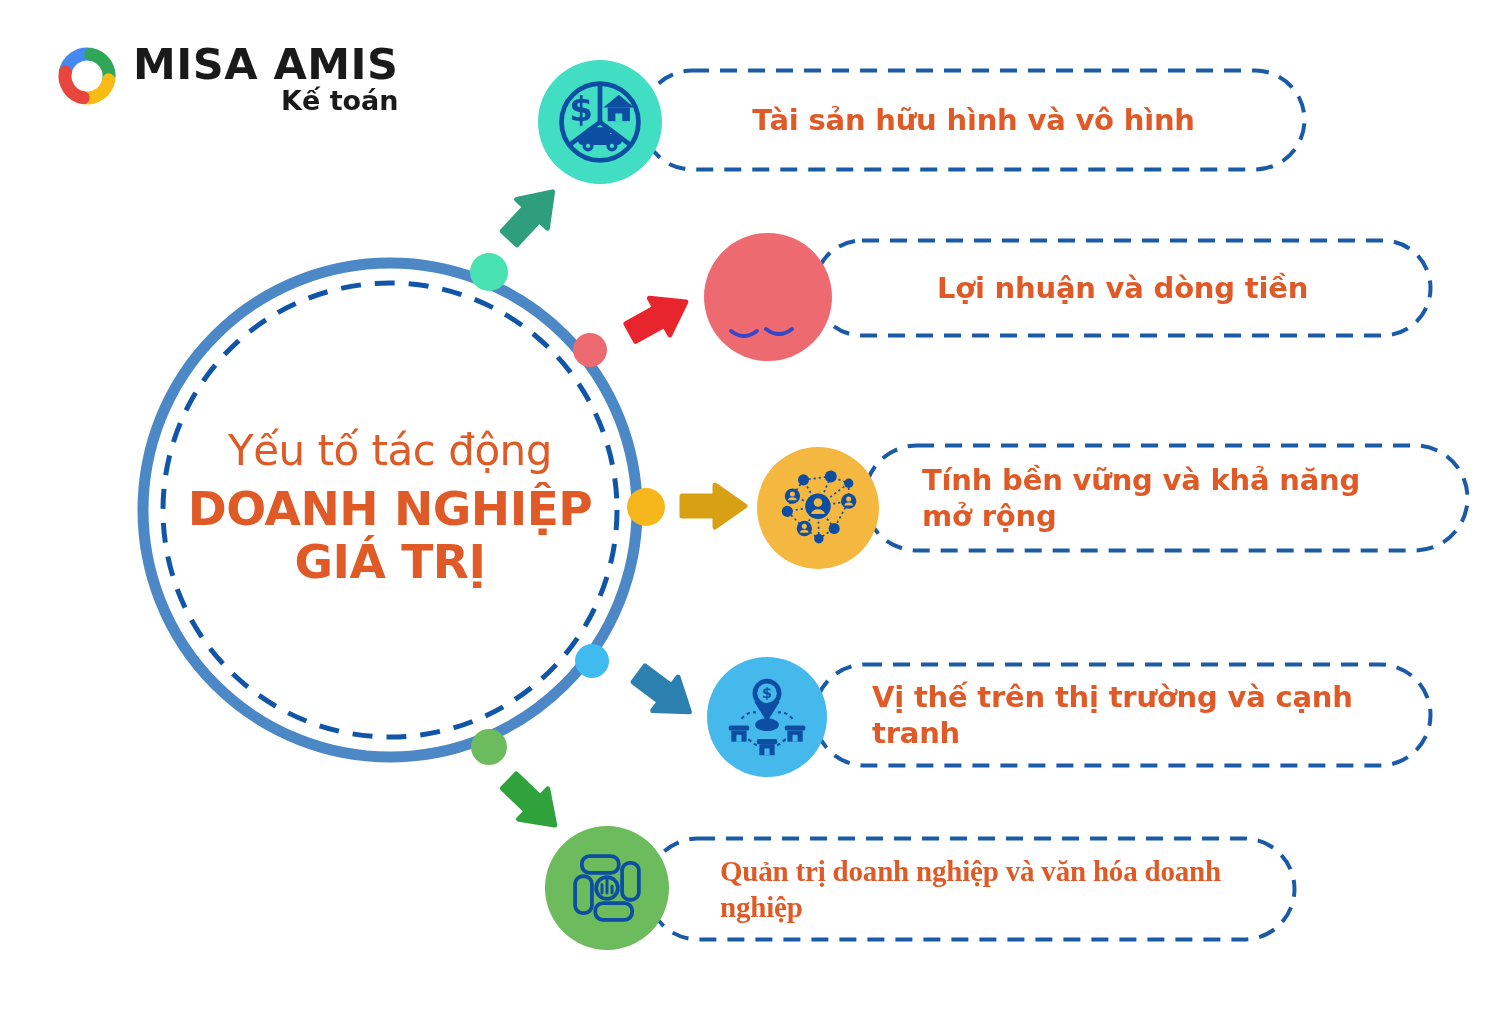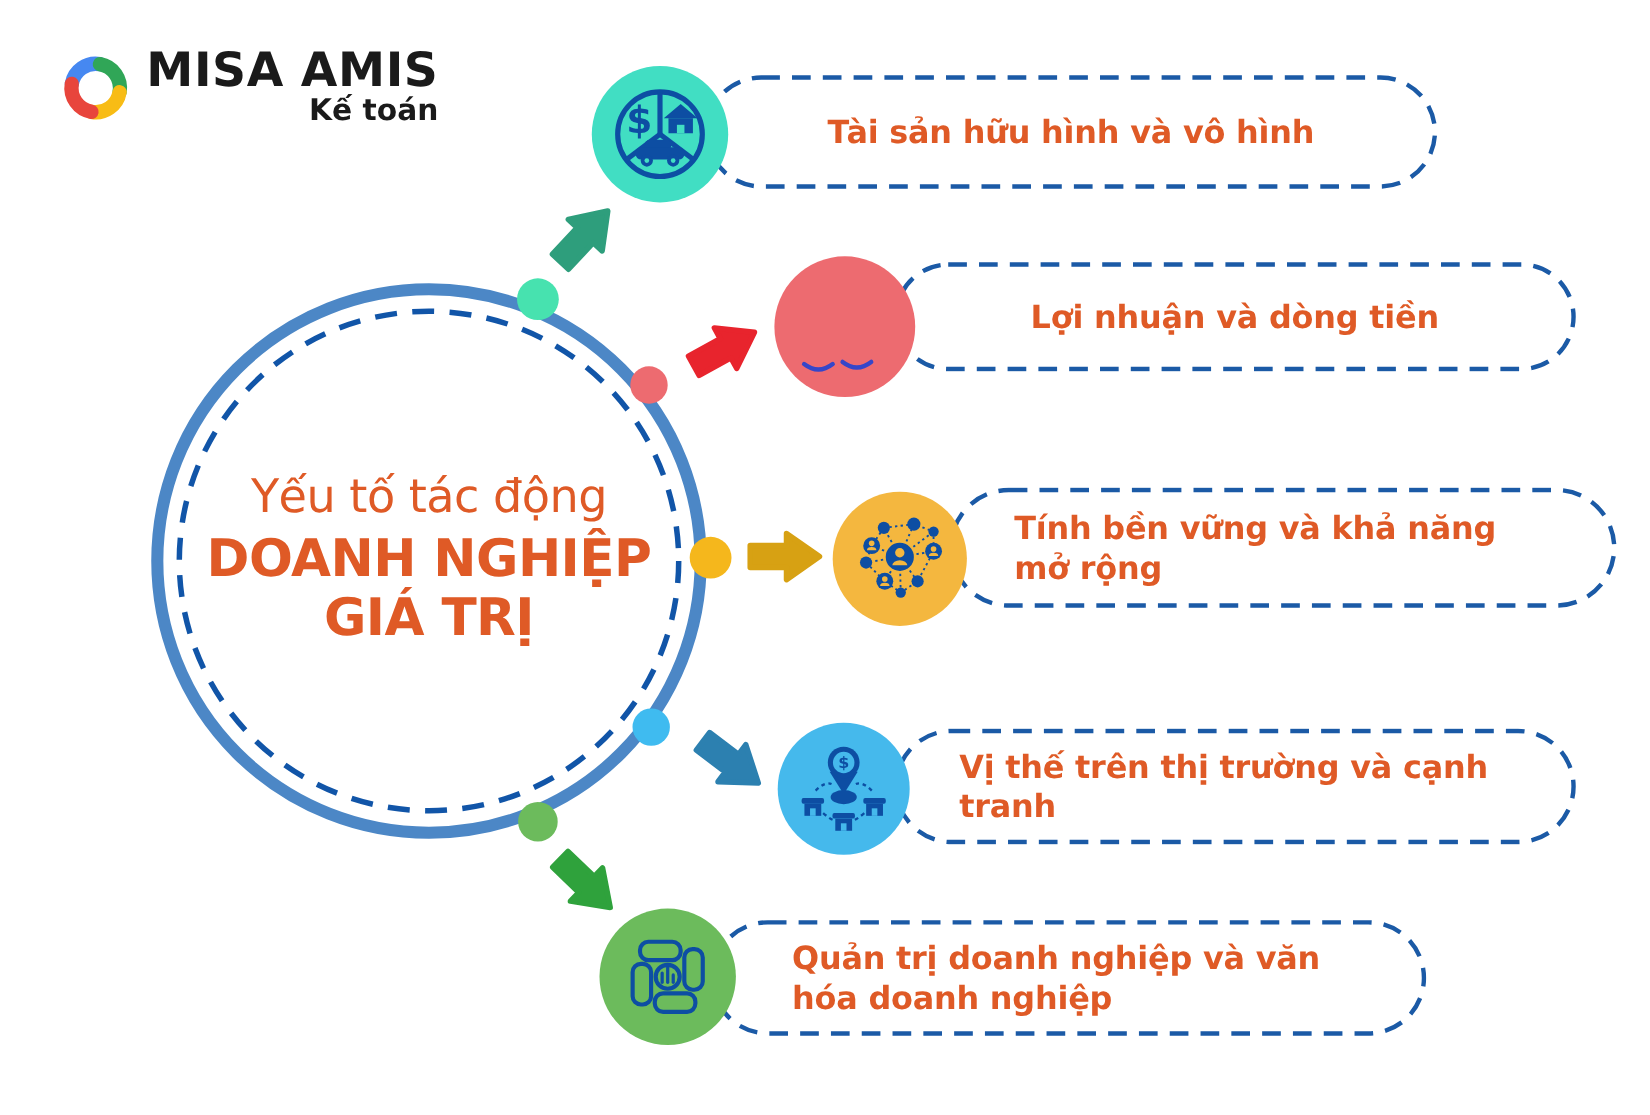--- a/index.html
+++ b/index.html
@@ -15,21 +15,21 @@
   *{margin:0;padding:0;box-sizing:border-box;}
   html,body{width:1500px;height:1014px;}
   body{
     font-family:"DejaVu Sans","Liberation Sans",sans-serif;
     background:var(--background);
     overflow:hidden;
   }
   .canvas{position:relative;width:1500px;height:1014px;background:var(--background);}
 
   
-  .logo{position:absolute;left:55px;top:42px;display:flex;align-items:center;gap:14px;z-index:5;}
+  .logo{position:absolute;left:55px;top:42px;display:flex;align-items:flex-start;gap:14px;z-index:5;}
   .logo-mark{width:64px;height:64px;margin-top:2px;}
   .logo-text{display:flex;flex-direction:column;align-items:flex-end;}
   .brand{font-size:43px;font-weight:800;letter-spacing:.5px;color:var(--brand-text);line-height:1.05;}
   .brand-sub{font-size:27px;font-weight:700;color:var(--brand-text);margin-top:-2px;}
 
   
   .diagram{position:absolute;left:0;top:0;z-index:1;}
 
   
   .center-text{position:absolute;left:165px;top:426px;width:450px;text-align:center;z-index:2;}
@@ -46,21 +46,21 @@
   }
   #pill1{left:640px;top:68px;width:667px;height:104px;}
   #pill2{left:812px;top:238px;width:621px;height:100px;text-decoration:underline;}
   #pill3{left:862px;top:443px;width:608px;height:110px;}
   #pill4{left:812px;top:662px;width:621px;height:106px;}
   #pill5{left:645px;top:836px;width:652px;height:106px;}
   #pill1 .pill-label{padding:0 44px;}
   #pill2 .pill-label{padding:0 44px;}
   #pill3 .pill-label{padding:0 60px;}
   #pill4 .pill-label{padding:0 60px;}
-  #pill5 .pill-label{padding:0 75px;}
+  #pill5 .pill-label{padding:0 75px;font-family:Liberation Serif, serif;}
 
   
   .icon-circle{position:absolute;border-radius:50%;display:flex;align-items:center;justify-content:center;z-index:3;}
   #icon1{left:538px;top:60px;width:124px;height:124px;}
   #icon2{left:704px;top:233px;width:128px;height:128px;}
   #icon3{left:757px;top:447px;width:122px;height:122px;}
   #icon4{left:707px;top:657px;width:120px;height:120px;}
   #icon5{left:545px;top:826px;width:124px;height:124px;}
 
   .gf{fill:var(--icon-glyph);}

